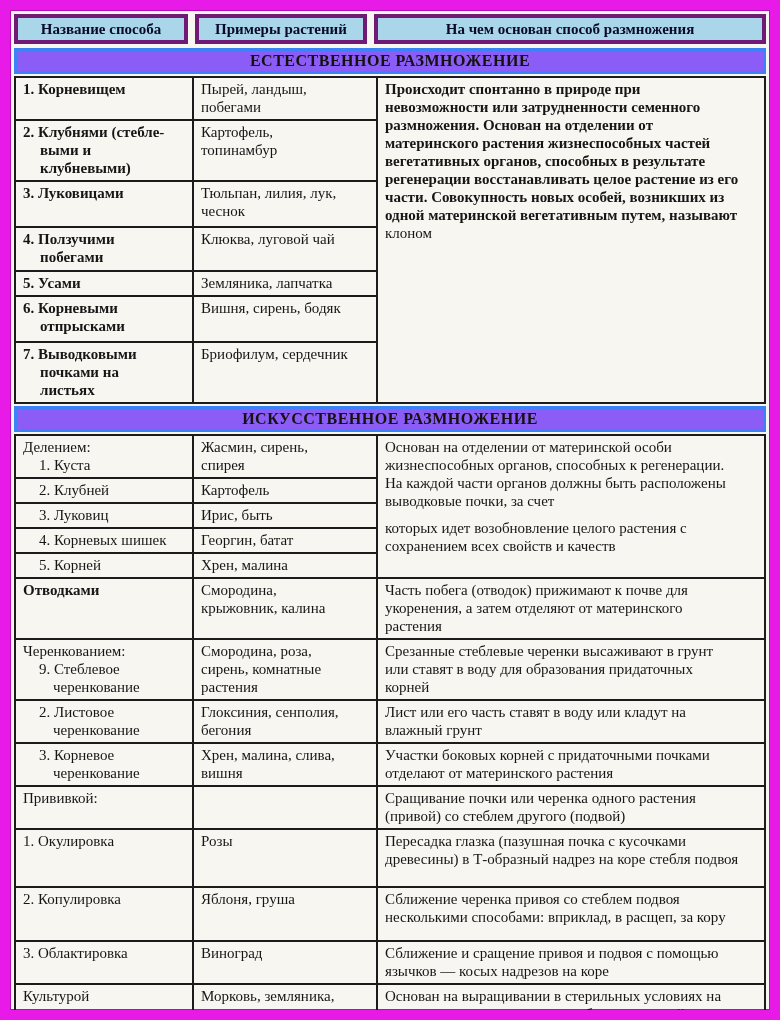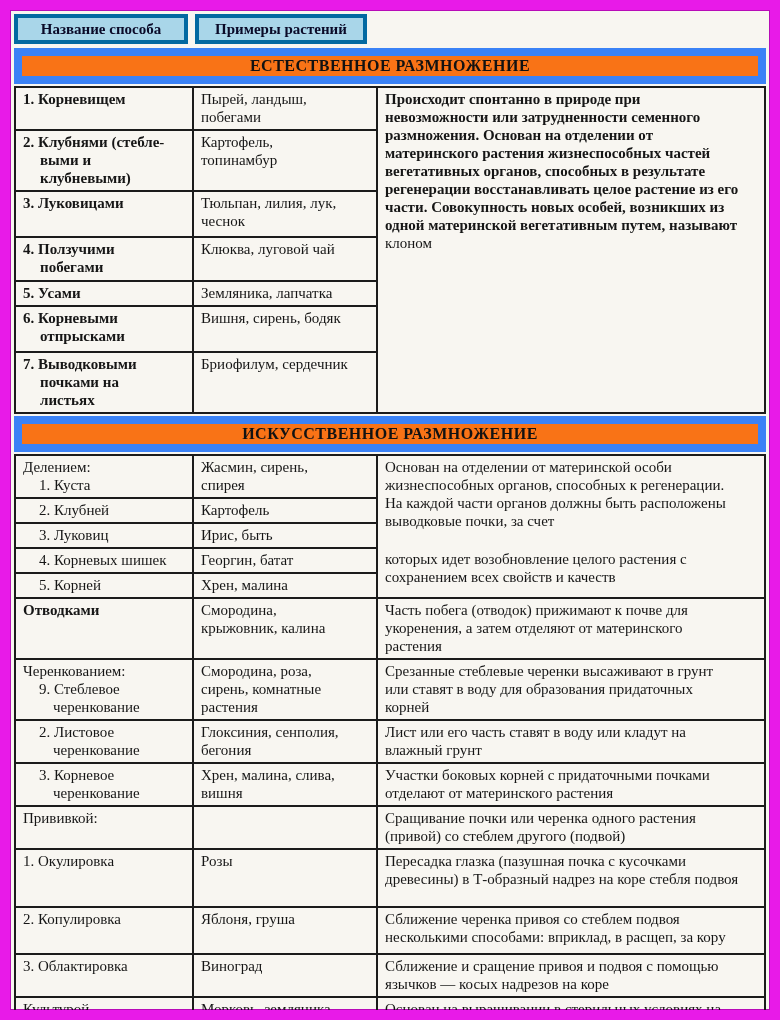--- a/index.html
+++ b/index.html
@@ -9,65 +9,66 @@
     box-shadow:inset 0 0 0 1px #b80cb8;
     background:#f8f6f1;
     padding:3px 4px;
     font-family:"Liberation Serif",serif;
     color:#161616;
     overflow:hidden;
   }
   
   .header-row{display:flex;gap:7px;margin:1px 0 4px}
   .hbox{
-    background:#a9d6e9;border:4px solid #0369a1;
+    background:#a9d6e9;border:4px solid #701a75;
     font-weight:bold;font-size:15px;color:#0a0a28;
     display:flex;align-items:center;justify-content:center;
     height:22px;text-align:left;
   }
   .hbox.c1{width:166px}
   .hbox.c2{width:164px}
   .hbox.c3{flex:1}
   
   .banner{
-    background:#f97316;border:8px solid #3b82f6;
+    background:#8b5cf6;border:3px solid #3b82f6;
     text-align:center;font-weight:bold;font-size:16px;color:#121212;
     padding:1px 0;margin:2px 0 2px;letter-spacing:.5px;
   }
   
   table.grid{border-collapse:collapse;width:100%;table-layout:fixed}
   .grid td{
     border:2px solid #1b1b1b;
     padding:2px 24px 3px 7px;
     vertical-align:top;
     font-size:15px;line-height:1.2;
   }
   col.c1{width:178px}
   col.c2{width:184px}
   td.name-b{font-weight:bold}
   .hang{display:block;padding-left:17px;text-indent:-17px}
   .grp{font-weight:normal}
   .sub{padding-left:30px;text-indent:-14px}
   td.basis-bold{font-weight:bold}
   .basis p{margin:0}
-  .basis p.p2{margin-top:20px}
+  .basis p.p2{margin-top:9px}
   b.kw{font-weight:normal}
   
   .h38{height:38px}.h46{height:46px}.h44{height:44px}.h24{height:24px}
   .h47{height:46px}.h52{height:46px}
   .a41{height:41px}.a24{height:24px}.a25{height:25px}
   .a62{height:46px}.a58{height:58px}.a40{height:40px}.a43{height:43px}
-  .a63{height:58px}.a54{height:47px}.a34{height:34px}.a74{height:74px}
+  .a63{height:58px}.a54{height:54px}.a34{height:34px}.a74{height:74px}
 </style>
 </head>
 <body>
 
 <div class="header-row">
   <div class="hbox c1">Название способа</div>
   <div class="hbox c2">Примеры растений</div>
+  <div class="hbox c3">На чем основан способ размножения</div>
 </div>
 
 <div class="banner">ЕСТЕСТВЕННОЕ РАЗМНОЖЕНИЕ</div>
 
 <table class="grid">
   <colgroup>
       <col class="c1">
       <col class="c2">
       <col>
     </colgroup>

